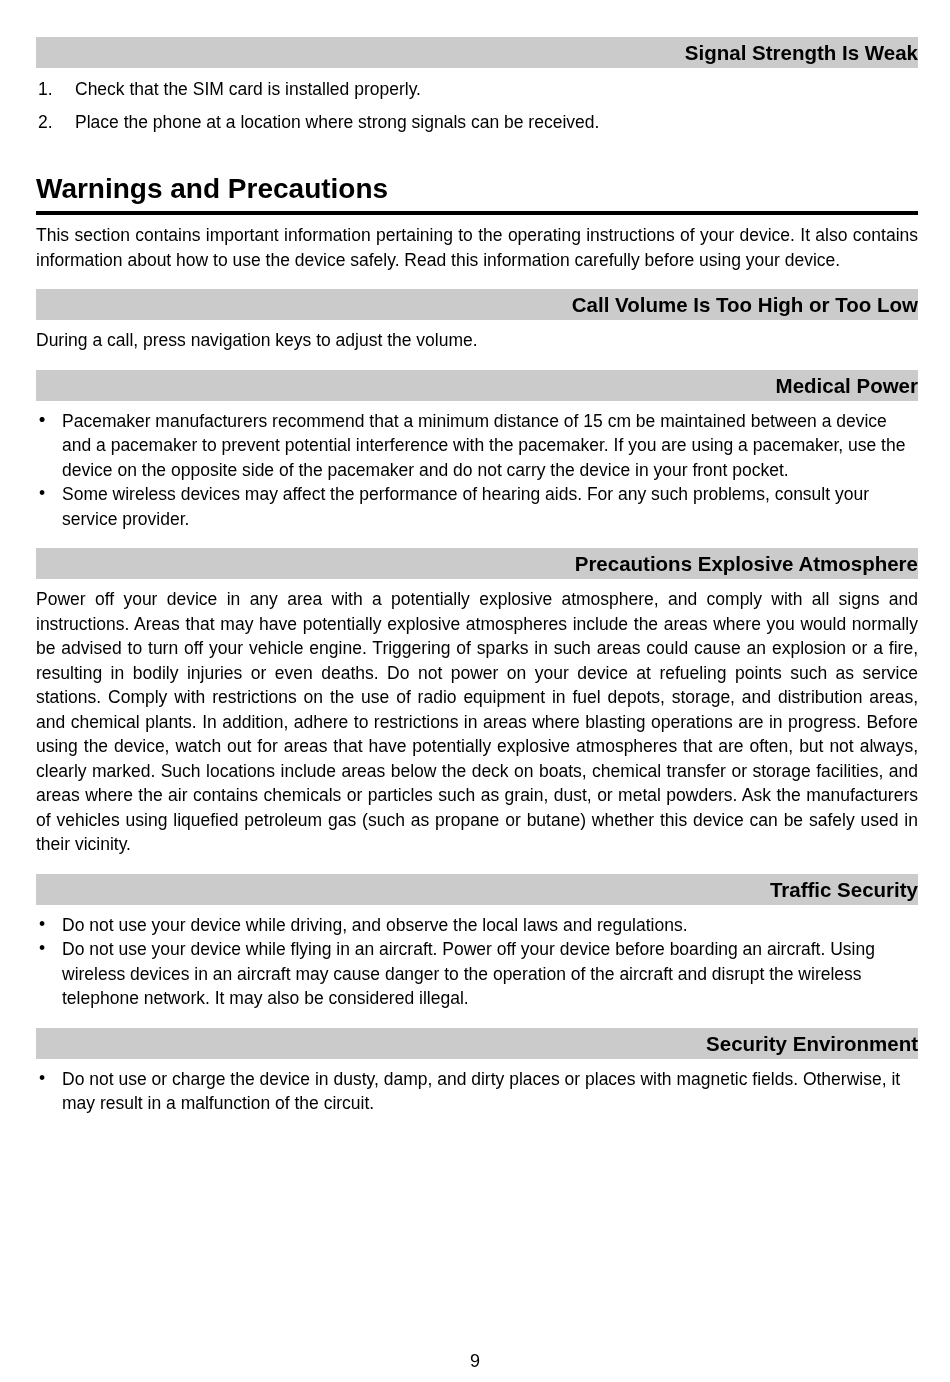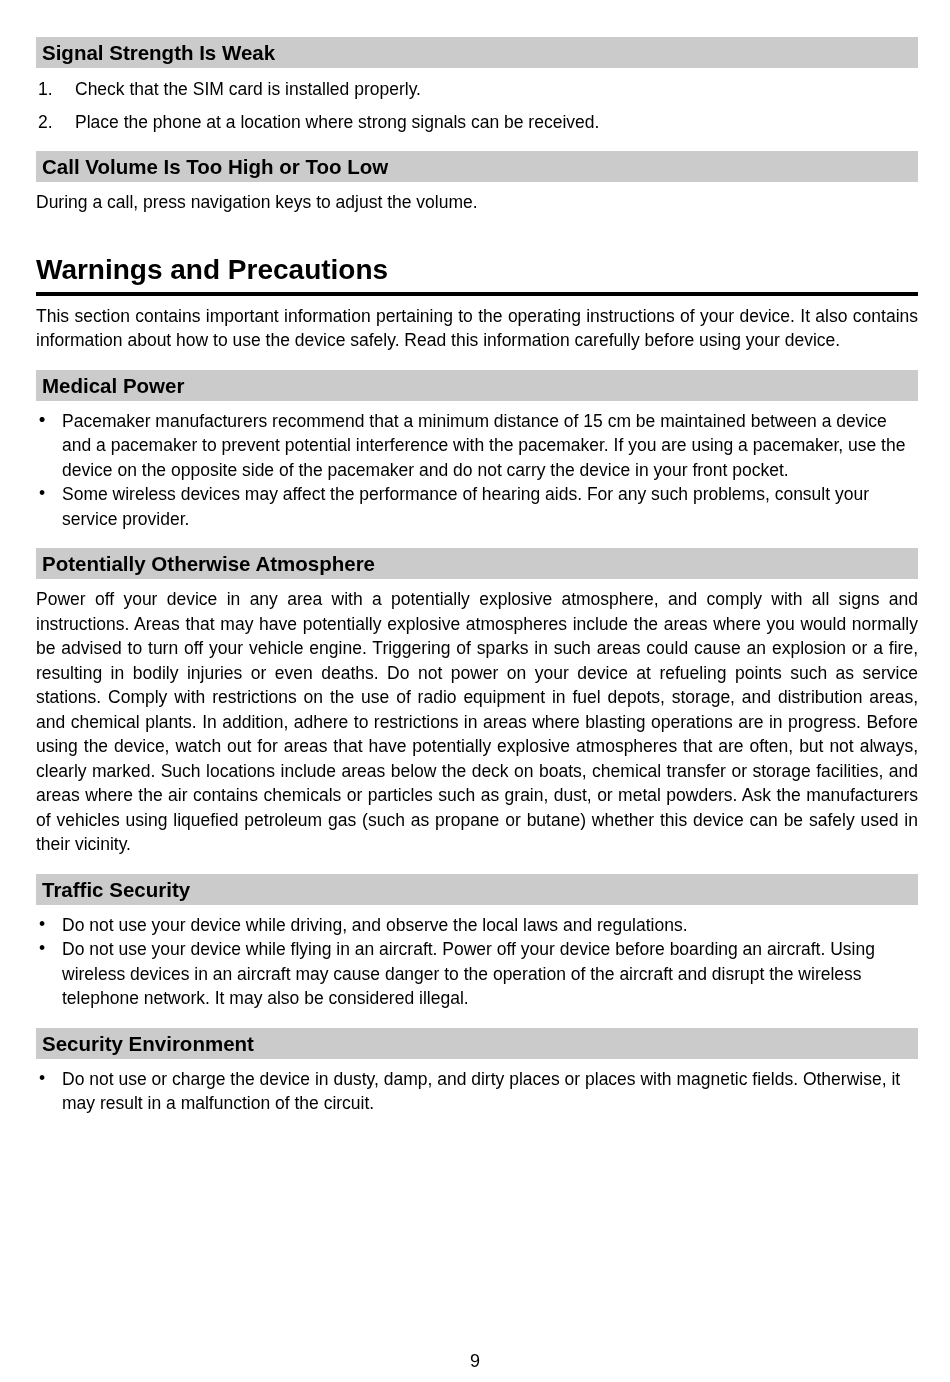--- a/index.html
+++ b/index.html
@@ -17,20 +17,21 @@
   }
   .bar {
     background: #cbcbcb;
     font-size: 20.5px;
     font-weight: bold;
     height: 31px;
     line-height: 31px;
     padding-left: 6px;
     margin-top: 17px;
     white-space: nowrap;
+    text-align: right;
   }
   .bar.first { margin-top: 0; }
   .body-text {
     font-size: 17.5px;
     line-height: 24.5px;
     margin-top: 8px;
   }
   .justify { text-align: justify; }
   .numlist {
     list-style: none;
@@ -92,27 +93,27 @@
         <span>Check that the SIM card is installed properly.</span>
       </li>
       <li>
         <span class="num">2.</span>
         <span>Place the phone at a location where strong signals can be received.</span>
       </li>
     </ol>
   </section>
 
   <section>
-    <h2 class="bar">Call Volume Is Too High or Too Low</h2>
-    <p class="body-text">During a call, press navigation keys to adjust the volume.</p>
+    <h1 class="main-heading">Warnings and Precautions</h1>
+    <p class="body-text justify">This section contains important information pertaining to the operating instructions of your device. It also contains information about how to use the device safely. Read this information carefully before using your device.</p>
   </section>
 
   <section>
-    <h1 class="main-heading">Warnings and Precautions</h1>
-    <p class="body-text justify">This section contains important information pertaining to the operating instructions of your device. It also contains information about how to use the device safely. Read this information carefully before using your device.</p>
+    <h2 class="bar">Call Volume Is Too High or Too Low</h2>
+    <p class="body-text">During a call, press navigation keys to adjust the volume.</p>
   </section>
 
 
   <section>
     <h2 class="bar">Medical Power</h2>
     <ul class="bullets">
       <li>
         <span class="dot">•</span>
       </li>
       <li>
@@ -120,21 +121,21 @@
         <span>Pacemaker manufacturers recommend that a minimum distance of 15 cm be maintained between a device and a pacemaker to prevent potential interference with the pacemaker. If you are using a pacemaker, use the device on the opposite side of the pacemaker and do not carry the device in your front pocket.</span>
       </li>
       <li>
         <span class="dot">•</span>
         <span>Some wireless devices may affect the performance of hearing aids. For any such problems, consult your service provider.</span>
       </li>
     </ul>
   </section>
 
   <section>
-    <h2 class="bar">Potentially Otherwise Atmosphere</h2>
+    <h2 class="bar">Precautions Explosive Atmosphere</h2>
     <p class="body-text justify">Power off your device in any area with a potentially explosive atmosphere, and comply with all signs and instructions. Areas that may have potentially explosive atmospheres include the areas where you would normally be advised to turn off your vehicle engine. Triggering of sparks in such areas could cause an explosion or a fire, resulting in bodily injuries or even deaths. Do not power on your device at refueling points such as service stations. Comply with restrictions on the use of radio equipment in fuel depots, storage, and distribution areas, and chemical plants. In addition, adhere to restrictions in areas where blasting operations are in progress. Before using the device, watch out for areas that have potentially explosive atmospheres that are often, but not always, clearly marked. Such locations include areas below the deck on boats, chemical transfer or storage facilities, and areas where the air contains chemicals or particles such as grain, dust, or metal powders. Ask the manufacturers of vehicles using liquefied petroleum gas (such as propane or butane) whether this device can be safely used in their vicinity.</p>
   </section>
 
   <section>
     <h2 class="bar">Traffic Security</h2>
     <ul class="bullets">
       <li>
         <span class="dot">•</span>
         <span>Do not use your device while driving, and observe the local laws and regulations.</span>
       </li>

